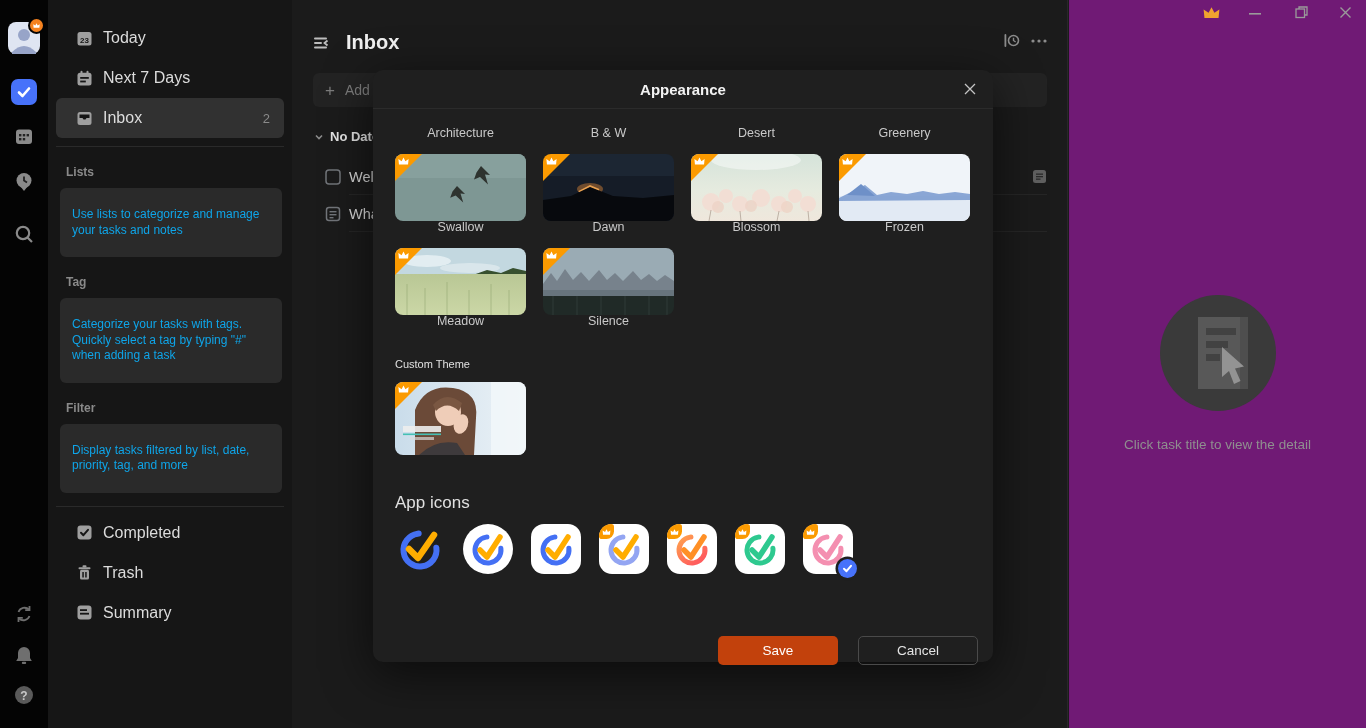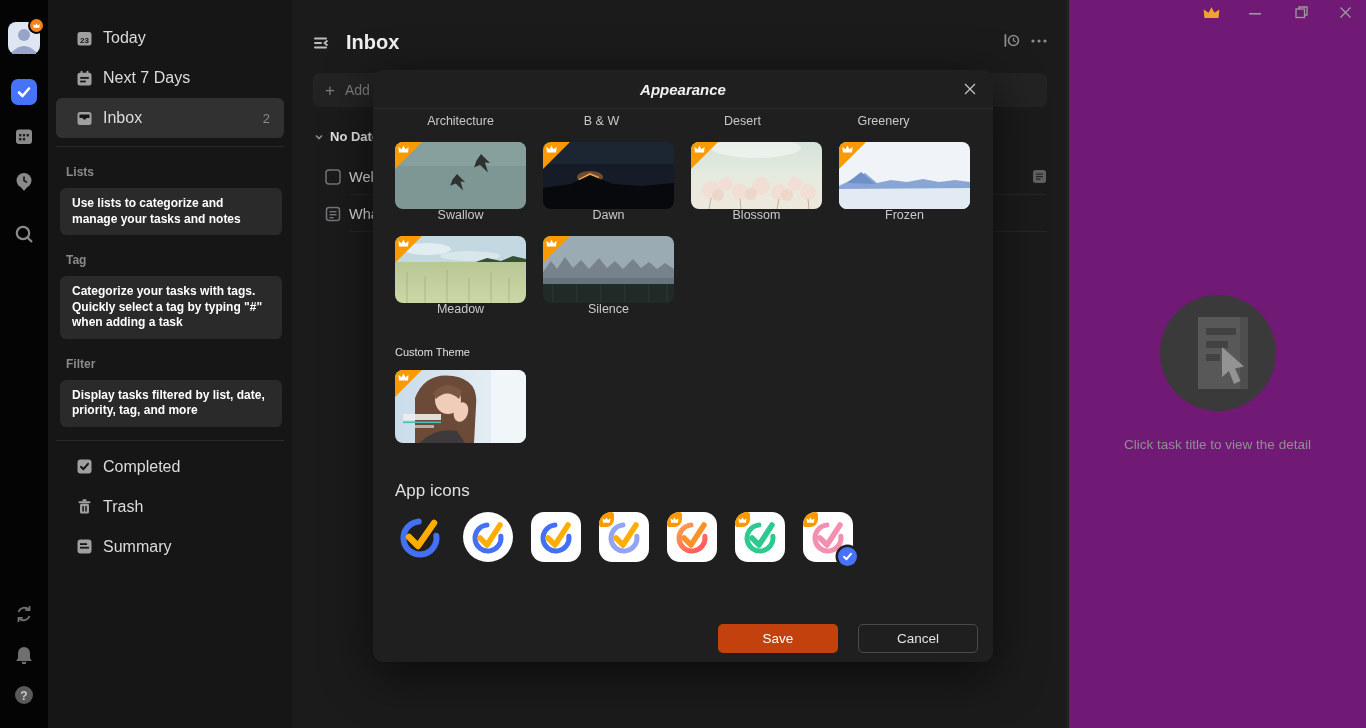--- a/index.html
+++ b/index.html
@@ -15,22 +15,22 @@
   
   .sidebar{position:absolute;left:48px;top:0;width:244px;height:728px;background:#161616;z-index:2;padding-top:18px;box-sizing:border-box;}
   .nav-row{height:40px;margin:0 8px;padding:0 14px 0 20px;display:flex;align-items:center;border-radius:6px;cursor:pointer;}
   .nav-row.selected{background:#313131;}
   .nav-ic{width:17px;height:17px;margin-right:10px;display:flex;align-items:center;}
   .nav-label{font-size:16px;color:#DCDCDC;flex:1;}
   .nav-count{font-size:13px;color:#8A8A8A;}
   .sb-divider{height:1px;background:#2A2A2A;margin:8px 8px;}
   .sb-divider2{height:1px;background:#2A2A2A;margin:13px 8px 6px 8px;}
   .sb-sec-title{margin:18px 0 9px 18px;font-size:12px;font-weight:700;color:#8A8A8A;}
-  .sb-hint{margin:0 10px 0 12px;background:#2A2A2A;border-radius:6px;padding:8px 12px;
-           font-size:12px;line-height:15.5px;color:#ffffff;font-weight:bold;}
+  .sb-hint{margin:0 10px 0 12px;background:#2A2A2A;border-radius:6px;padding:19px 12px;
+           font-size:12px;line-height:15.5px;color:#0ea5e9;}
   
   .main{position:absolute;left:292px;top:0;width:776px;height:728px;background:#1B1B1B;border-right:1px solid #282828;box-sizing:border-box;}
   .main-header{position:absolute;left:21px;top:31px;display:flex;align-items:center;gap:14px;}
   .main-title{font-size:20px;font-weight:700;color:#F0F0F0;}
   .main-actions{position:absolute;top:32px;right:20px;display:flex;align-items:center;gap:11px;}
   .add-bar{position:absolute;left:21px;right:20px;top:73px;height:34px;background:#232323;border-radius:6px;
            display:flex;align-items:center;padding:0 12px;box-sizing:border-box;gap:8px;}
   .add-plus{color:#7C7C7C;font-size:17px;line-height:17px;}
   .add-input{flex:1;background:transparent;border:none;outline:none;font-size:14px;color:#CCC;font-family:"Liberation Sans",sans-serif;}
   .add-input::placeholder{color:#7C7C7C;}
@@ -45,24 +45,24 @@
   
   .detail{position:absolute;left:1069px;top:0;width:297px;height:728px;background:#701a75;}
   .watermark{position:absolute;left:91px;top:295px;}
   .detail-empty{position:absolute;left:0;top:437px;width:297px;text-align:center;font-size:13.5px;color:#8F8F8F;}
   
   .winc{position:absolute;z-index:30;display:flex;align-items:center;justify-content:center;cursor:pointer;}
   
   .modal{position:absolute;left:373px;top:70px;width:620px;height:592px;background:#1F1F1F;border-radius:10px;
          box-shadow:0 12px 48px rgba(0,0,0,.6);z-index:20;}
   .modal-header{position:relative;height:38px;border-bottom:1px solid #2B2B2B;}
-  .modal-title{text-align:center;line-height:40px;font-size:15px;font-weight:700;color:#F2F2F2;font-style:italic;}
+  .modal-title{text-align:center;line-height:40px;font-size:15px;font-weight:700;color:#F2F2F2;}
   .modal-close{position:absolute;right:15px;top:11px;width:16px;height:16px;display:flex;align-items:center;justify-content:center;cursor:pointer;}
   .modal-body{position:relative;height:553px;padding:0 22px;box-sizing:border-box;}
-  .label-row{display:grid;grid-template-columns:repeat(4,131px);column-gap:10px;margin-top:5px;}
+  .label-row{display:grid;grid-template-columns:repeat(4,131px);column-gap:17px;margin-top:17px;}
   .label-row span{text-align:center;font-size:12.5px;color:#C9C9C9;}
   .theme-grid{display:grid;grid-template-columns:repeat(4,131px);column-gap:17px;}
   .theme-cell{width:131px;cursor:pointer;}
   .thumb{position:relative;width:131px;height:67px;border-radius:8px;overflow:hidden;}
   .thumb{margin-top:14px;}
   .thumb.custom{height:73px;margin-top:12px;}
   .thumb svg{display:block;}
   .thumb-crown{position:absolute;top:0;left:0;width:0;height:0;border-top:27px solid #FB9A00;border-right:27px solid transparent;}
   .thumb-crown-glyph{position:absolute;top:3px;left:3px;}
   .theme-name{height:13px;line-height:13px;text-align:center;font-size:12.5px;color:#C9C9C9;}

